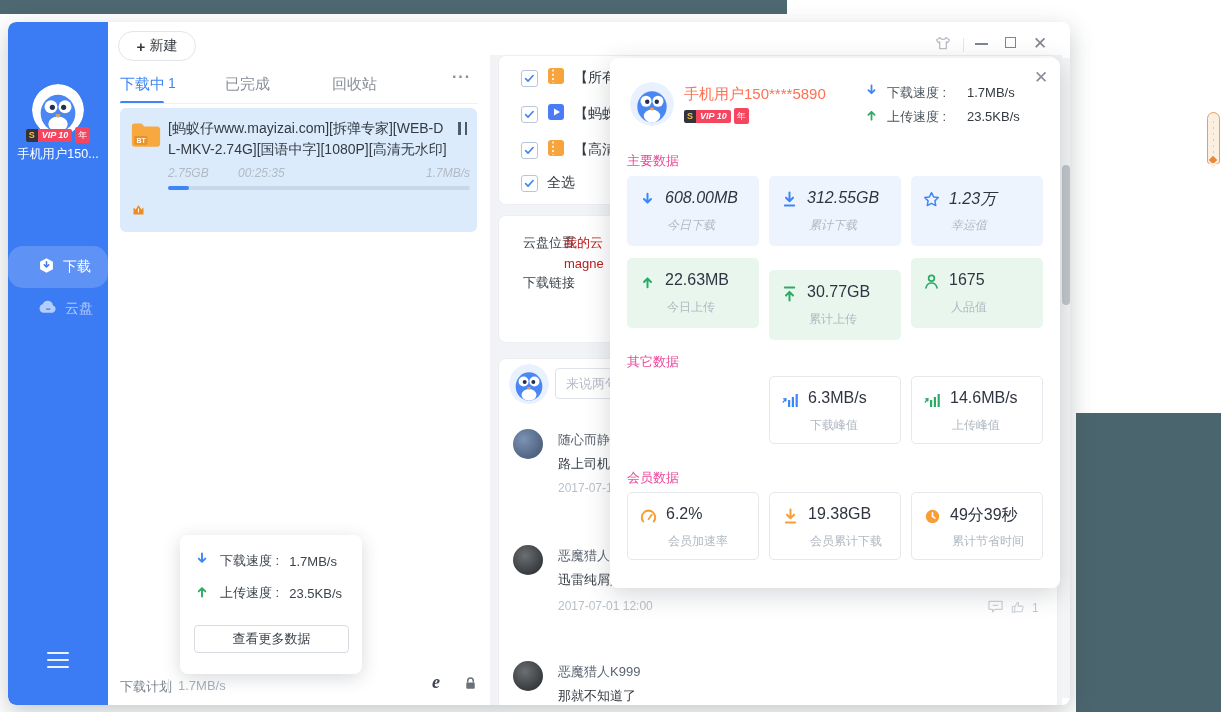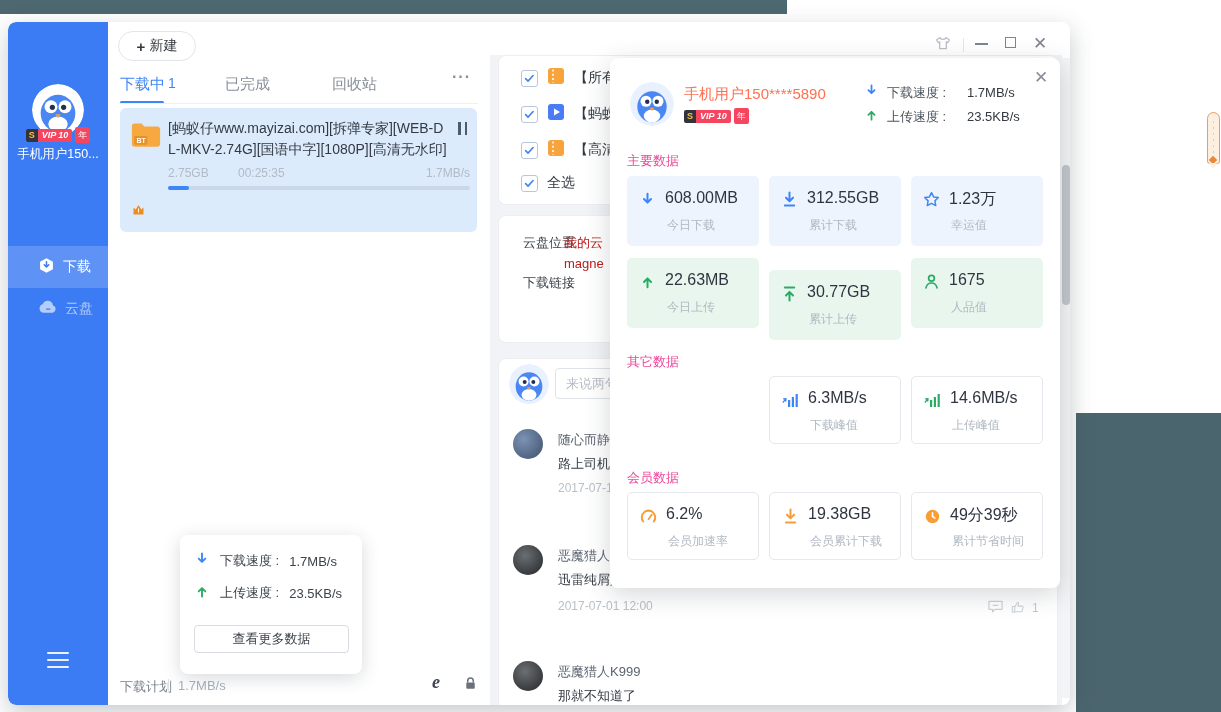--- a/index.html
+++ b/index.html
@@ -27,21 +27,21 @@
   
   #sidebar { left:0; top:0; width:100px; height:683px; background:#3b7bf3; border-radius:8px 0 0 8px; }
   .avatar-side { left:24px; top:62px; width:52px; height:52px; border-radius:50%; overflow:hidden; }
   .avatar-side svg circle.bgc { fill:#fff; }
   .vip-row { display:flex; align-items:center; gap:3px; }
   #side-vip { left:0; top:105px; width:100px; justify-content:center; }
   .vip-s { background:#32333d; color:#ffc234; font-size:9px; font-weight:bold; padding:1.5px 3px; border-radius:2px 0 0 2px; }
   .vip-main { background:#f5455f; color:#fff; font-size:9px; font-weight:bold; font-style:italic; padding:1.5px 4px; border-radius:0 2px 2px 0; margin-left:-3px; }
   .vip-year { background:#f5455f; color:#fff; font-size:9px; padding:1.5px 3px; border-radius:2px; }
   #side-name { left:0; top:124px; width:100px; text-align:center; color:#fff; font-size:12.5px; }
-  .side-item { left:0; width:100px; height:42px; display:flex; align-items:center; padding-left:30px; gap:8px; cursor:pointer; }
+  .side-item { left:0; width:100px; height:42px; display:flex; align-items:center; padding-left:30px; gap:8px; cursor:pointer;border-radius:15px; }
   #side-dl { top:224px; background:rgba(255,255,255,.18); }
   #side-dl .lbl { color:#fff; font-size:14px; }
   #side-cloud { top:266px; }
   #side-cloud .lbl { color:rgba(255,255,255,.6); font-size:14px; }
   #side-burger { left:39px; top:630px; cursor:pointer; }
   #side-burger div { width:22px; height:2px; background:rgba(255,255,255,.9); margin-bottom:5px; border-radius:1px; }
 
   
   #btn-new { left:110px; top:9px; width:78px; height:30px; border:1px solid #e2e5e9; border-radius:16px;
     background:#fff; display:flex; align-items:center; justify-content:center; gap:4px;
@@ -63,21 +63,21 @@
   #tab-underline { left:112px; top:79px; width:44px; height:3px; background:#3e86f5; border-radius:2px; }
   #tab-divider { left:112px; top:81px; width:358px; height:1px; background:#eef1f4; }
 
   
   #dl-card { left:112px; top:86px; width:357px; height:124px; background:#dcebfc; border-radius:6px; cursor:pointer; }
   #dl-folder { left:10px; top:12px; }
   #dl-title { left:48px; top:10px; width:282px; font-size:14px; line-height:21px; color:#333a42;
     height:42px; overflow:hidden; word-break:break-all; }
   #dl-pause { left:338px; top:14px; display:flex; gap:4px; cursor:pointer; }
   #dl-pause div { width:2.5px; height:13px; background:#4e5a66; }
-  .dl-meta { top:58px; font-size:12px; color:#b2bac4; }
+  .dl-meta { top:58px; font-size:12px; color:#b2bac4;font-style:italic; }
   #dl-size { left:48px; }
   #dl-eta { left:118px; }
   #dl-speed { left:300px; width:50px; text-align:right; }
   #dl-track { left:48px; top:78px; width:302px; height:4px; background:#c9d7e9; border-radius:2px; }
   #dl-fill { height:4px; background:#3e86f5; border-radius:2px; }
   #dl-tag { left:12px; top:94px; }
 
   
   #sb-plan { left:112px; top:656px; font-size:13px; color:#7b828a; }
   #sb-sep { left:160px; top:657px; width:1px; height:13px; background:#dde1e5; }
@@ -132,21 +132,21 @@
   #dlg-avatar { left:20px; top:24px; width:44px; height:44px; border-radius:50%; overflow:hidden; }
   #dlg-name { left:74px; top:27px; font-size:15px; color:#ff7052; }
   #dlg-vip { left:74px; top:50px; }
   .dlg-speed { display:flex; align-items:center; gap:8px; }
   #dlg-sp1 { left:254px; top:25px; }
   #dlg-sp2 { left:254px; top:49px; }
   .dsp-lbl { font-size:13px; color:#49525c; width:72px; }
   .dsp-val { font-size:13px; color:#333a42; }
   .sec-lbl { left:17px; font-size:13px; color:#ec4899; }
   .stat-card { width:132px; height:70px; border-radius:5px; }
-  .bg-blue { background:#edf4fe; }
+  .bg-blue { background:#edf4fe;font-style:italic; }
   .bg-green { background:#e9f6ee; }
   .bordered { background:#fff; border:1px solid #e5e8ec; height:68px; }
   .stat-card .ci { position:absolute; left:12px; top:15px; }
   .stat-card .cv { position:absolute; left:38px; top:13px; font-size:16px; color:#2f3540; }
   .stat-card .cl { position:absolute; left:40px; top:41px; font-size:12px; color:#b0b8c2; }
   .bordered .cv { top:12px; } .bordered .cl { top:40px; }
 </style>
 </head>
 <body>
 

